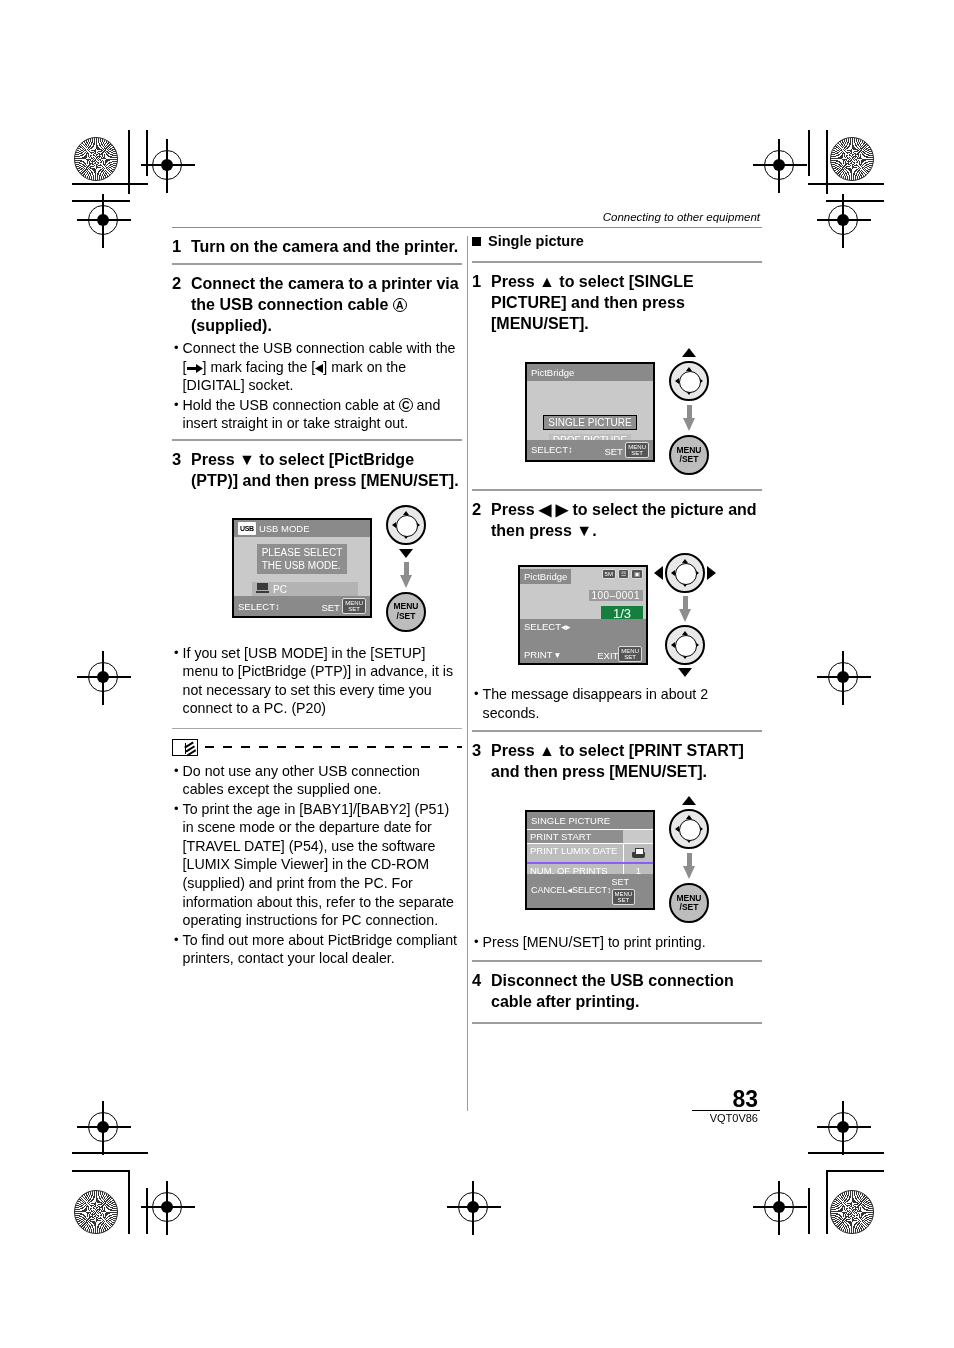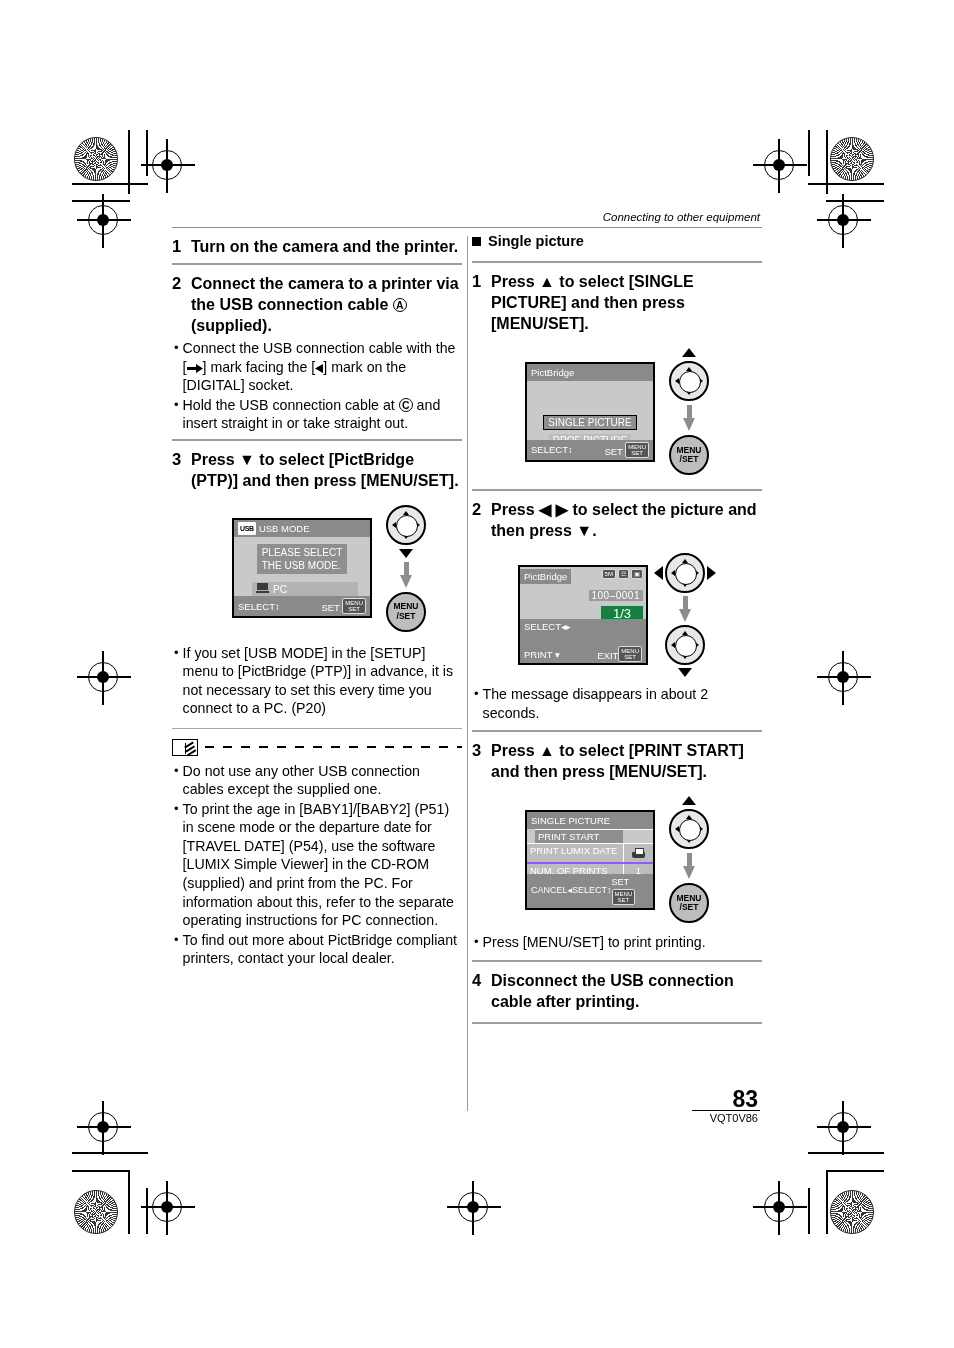--- a/index.html
+++ b/index.html
@@ -535,21 +535,21 @@
       <div class="step-num">3</div>
       <div class="step-body">Press ▲ to select [PRINT START] and then press [MENU/SET].</div>
     </div>
 
     <div class="figwrap" style="margin-top:14px;">
       <div class="lcd" style="width:130px;height:100px;">
         <div class="lcd-title">
           <span>SINGLE PICTURE</span>
         </div>
         <div>
-          <div style="display:flex;border-top:1px solid #fff;margin-left:8px;">
+          <div style="display:flex;border-top:1px solid #fff;">
             <span style="flex:1;background:#8f8f8f;font-size:9.5px;line-height:13px;padding:0 3px;">PRINT START</span>
             <span style="width:30px;background:#c9c9c9;"></span>
           </div>
           <div style="display:flex;border-top:1px solid #fff;">
             <span style="flex:1;background:#bdbdbd;font-size:9.5px;line-height:13px;padding:0 3px;">PRINT LUMIX DATE</span>
             <span style="width:30px;background:#bdbdbd;border-left:1px solid #fff;text-align:center;"><span class="prn"></span></span>
           </div>
           <div style="display:flex;border-top:2px solid #8b5cf6;">
             <span style="flex:1;background:#bdbdbd;font-size:9.5px;line-height:13px;padding:0 3px;">NUM. OF PRINTS</span>
             <span style="width:30px;background:#bdbdbd;border-left:1px solid #fff;text-align:center;font-size:9.5px;line-height:13px;">1</span>

